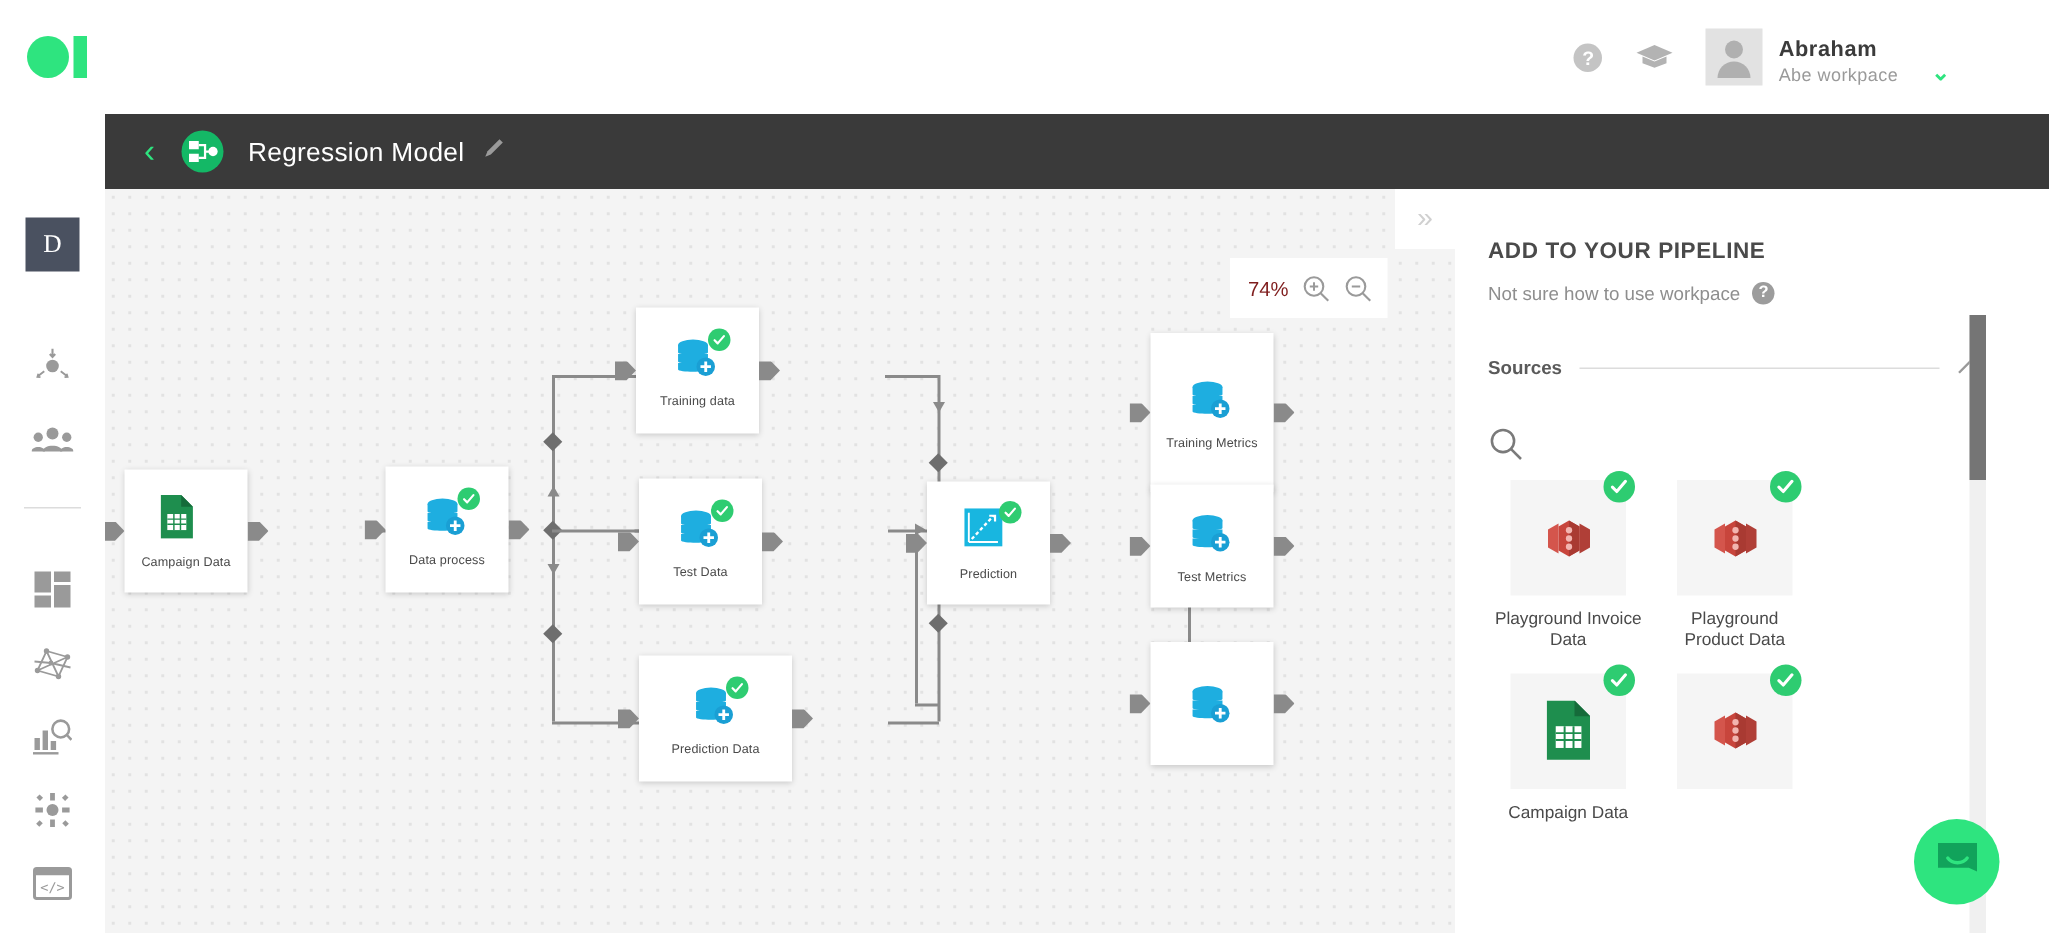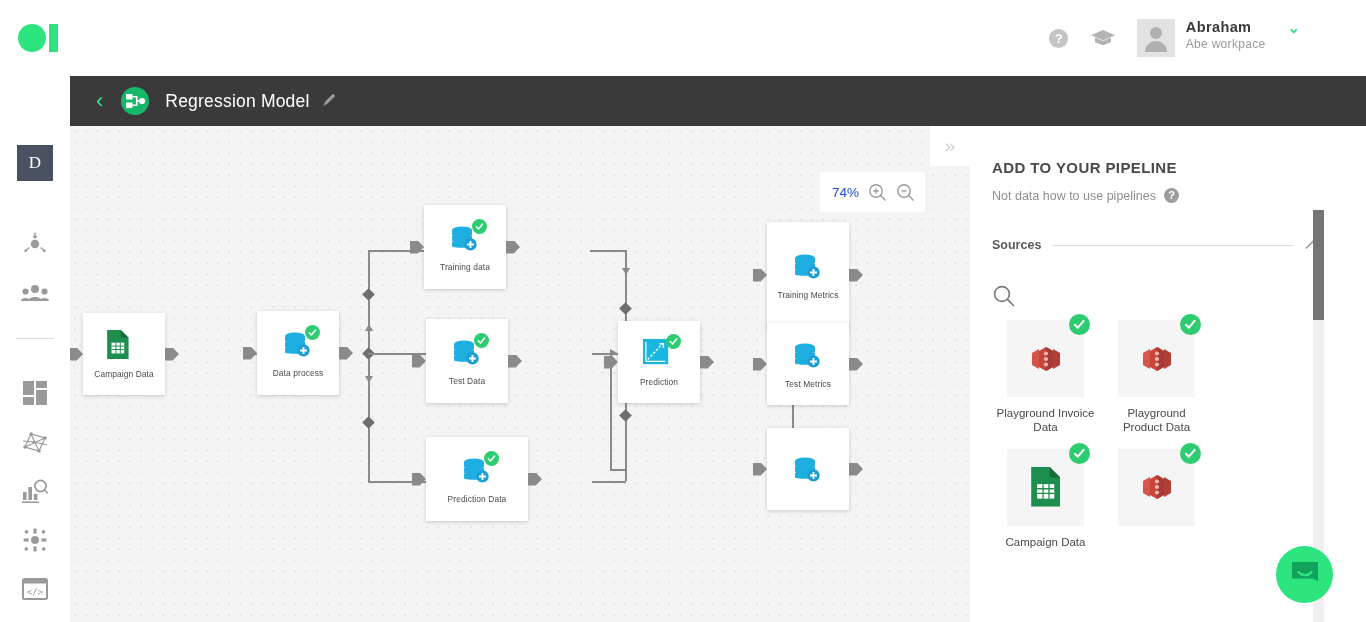--- a/index.html
+++ b/index.html
@@ -17,21 +17,21 @@
   .logo .dot { position: absolute; left: 0; top: 0; width: 28px; height: 28px; border-radius: 50%; background: #2ee47f; }
   .logo .bar { position: absolute; left: 31px; top: 0; width: 9px; height: 28px; background: #2ee47f; }
 
   .top-right { position: absolute; right: 66px; top: 18px; display: flex; align-items: center; gap: 0; }
   .ticon { width: 44px; height: 40px; display: flex; align-items: center; justify-content: center; }
   .help-circle {
     width: 19px; height: 19px; border-radius: 50%; background: #c4c4c4;
     color: #fff; font-size: 13px; line-height: 19px; text-align: center; font-weight: bold;
   }
   .cap-icon { width: 26px; height: 18px; }
-  .userbox { display: flex; align-items: flex-start; margin-left: 12px; }
+  .userbox { display: flex; align-items: flex-end; margin-left: 12px; }
   .avatar { width: 38px; height: 38px; background: #e2e2e2; position: relative; }
   .avatar .head { position: absolute; left: 13px; top: 8px; width: 12px; height: 12px; border-radius: 50%; background: #b0b0b0; }
   .avatar .body { position: absolute; left: 8px; top: 22px; width: 22px; height: 11px; border-radius: 11px 11px 0 0; background: #b0b0b0; }
   .user-text { margin-left: 11px; }
   .user-name { font-size: 14.5px; font-weight: bold; color: #3b3b3b; letter-spacing: .4px; }
   .user-ws { font-size: 12px; color: #9a9a9a; letter-spacing: .3px; margin-top: 2px; }
   .chev-down { margin-left: 22px; color: #2ee47f; font-size: 15px; font-weight: bold; }
 
   
   .rail { position: absolute; left: 0; top: 76px; width: 70px; height: 546px; background: #fff; }
@@ -59,21 +59,21 @@
     overflow: hidden;
   }
   .collapse-btn {
     position: absolute; right: 0; top: 0; width: 40px; height: 40px; background: #fff;
     display: flex; align-items: center; justify-content: center; color: #d0d0d0; font-size: 19px; cursor: pointer;
   }
   .zoomctl {
     position: absolute; left: 750px; top: 46px; width: 105px; height: 40px; background: #fff;
     display: flex; align-items: center; gap: 9px; padding-left: 12px;
   }
-  .zoomval { font-size: 13.5px; color: #1d4ed8; }
+  .zoomval { font-size: 13.5px; color: #7f1d1d; }
 
   .node {
     position: absolute; background: #fff; box-shadow: 0 1px 4px rgba(0,0,0,.18);
     display: flex; flex-direction: column; align-items: center; justify-content: center; cursor: pointer;
   }
   .node .nicon { position: relative; width: 34px; height: 30px; }
   .node .nlabel { font-size: 8.4px; color: #4a4a4a; margin-top: 9px; text-align: center; letter-spacing: .1px; }
   .port { position: absolute; width: 14px; height: 13px; background: #8a8a8a; top: 50%; margin-top: -6.5px; }
   .port.in  { left: -14px; clip-path: polygon(0 0, 55% 0, 100% 50%, 55% 100%, 0 100%); }
   .port.out { right: -14px; clip-path: polygon(0 0, 55% 0, 100% 50%, 55% 100%, 0 100%); }
@@ -460,21 +460,21 @@
       <circle cx="22.5" cy="21.5" r="6.2" fill="#1a9fd4"></circle>
       <path d="M22.5 18 v7 M19 21.5 h7" stroke="#fff" stroke-width="1.9"></path>
     </svg></div>
         <div class="port out"></div>
       </div>
     </div>
 
   <div class="panel">
     <div class="panel-title">ADD TO YOUR PIPELINE</div>
     <div class="panel-sub">
-      <span>Not data how to use pipelines</span>
+      <span>Not sure how to use workpace</span>
       <span class="help-sm">?</span>
     </div>
 
     <div class="section" style="top:111px">
       <span class="section-label">Sources</span>
       <span class="section-line"></span>
       <span class="section-chev">
         <svg width="17" height="11" viewBox="0 0 17 11">
           <path d="M1 9.5 L8.5 2 L16 9.5" fill="none" stroke="#9a9a9a" stroke-width="1.6"></path>
         </svg>

